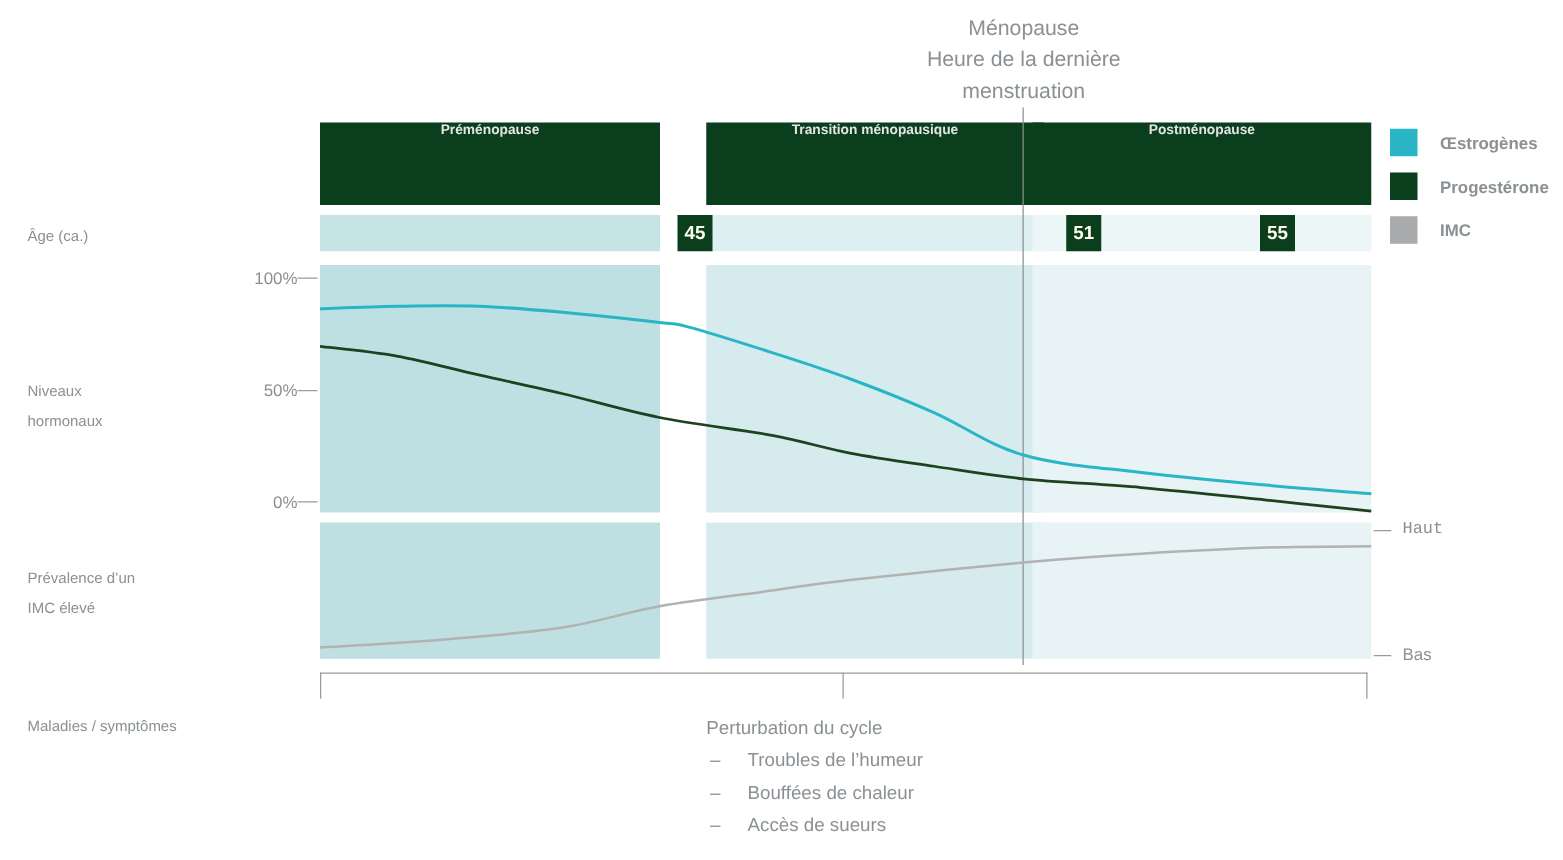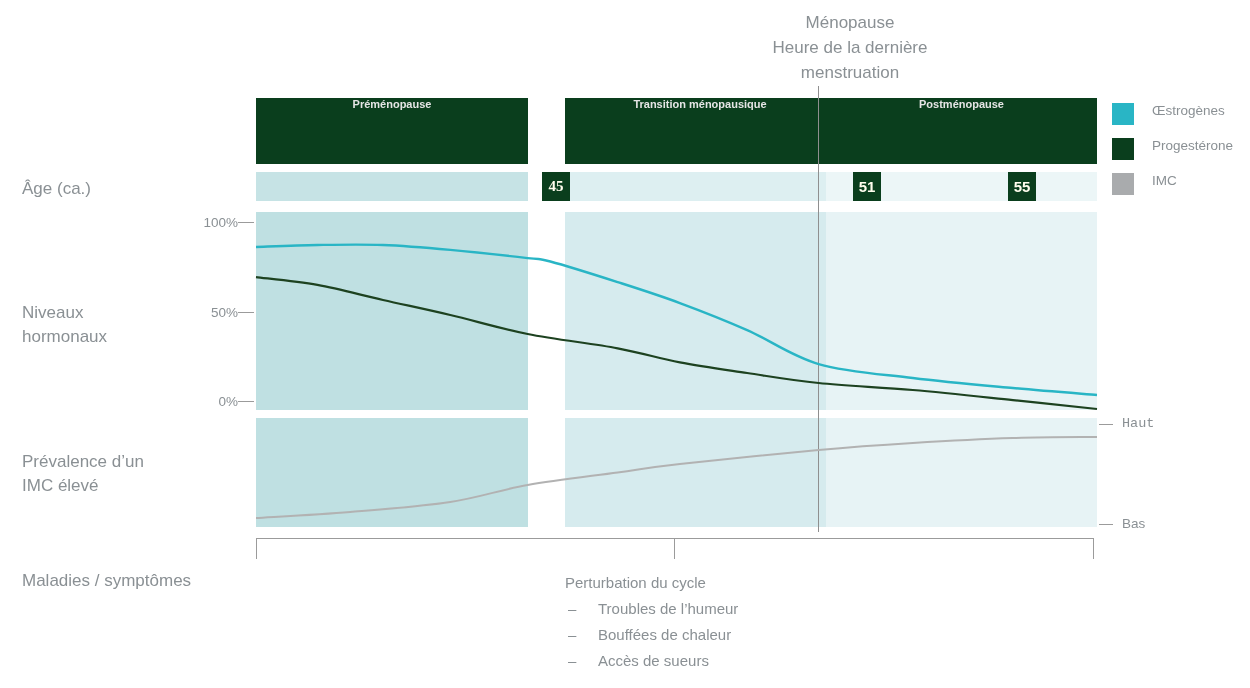--- a/index.html
+++ b/index.html
@@ -12,21 +12,21 @@
   
   .c1{left:256px;width:272px;}
   .c2{left:542px;width:270px;margin-left:23px;}
   .c3{left:826px;width:271px;}
   
   .row-header{top:98px;height:66px;}
   .row-age{top:172px;height:29px;}
   .row-horm{top:212px;height:198px;}
   .row-imc{top:418px;height:109px;}
 
-  .title{left:650px;top:10px;width:400px;text-align:center;font-size:17px;line-height:25px;color:var(--text-gray);}
+  .title{left:619px;top:10px;width:400px;text-align:center;font-size:17px;line-height:25px;color:var(--text-gray);}
   .phase{background:var(--dark-green);color:#e5e5e5;font-weight:bold;font-size:11px;
          display:flex;align-items:flex-start;justify-content:center;z-index:1;}
   .age-seg{z-index:1;}
   .age-seg.c1{background:var(--age-col1);}
   .age-seg.c2{background:var(--age-col2);}
   .age-seg.c3{background:var(--age-col3);}
   .panel{z-index:1;}
   .panel.c1{background:var(--panel-col1);}
   .panel.c2{background:var(--panel-col2);}
   .panel.c3{background:var(--panel-col3);}
@@ -36,28 +36,28 @@
 
   .age-box{width:28px;height:29px;top:172px;background:var(--dark-green);color:var(--marker-text);
            font-size:15px;font-weight:bold;display:flex;align-items:center;justify-content:center;z-index:4;}
 
   .ytick{left:238px;width:16px;height:1px;background:var(--tick-gray);z-index:2;}
   .ytick-label{left:156px;width:82px;text-align:right;font-size:13.5px;line-height:18px;color:var(--text-gray);}
   .rtick{left:1099px;width:14px;height:1px;background:var(--tick-gray);z-index:2;}
   .rtick-label{left:1122px;font-size:13.5px;line-height:16px;color:var(--text-gray);}
 
   .legend{left:1112px;top:103px;width:130px;display:flex;flex-direction:column;gap:13px;}
-  .legend-item{display:flex;height:22px;}
+  .legend-item{display:flex;align-items:center;height:22px;font-weight:bold;}
   .legend-swatch{width:22px;height:22px;flex:0 0 22px;}
   .legend-label{margin-left:18px;font-size:13.5px;color:var(--text-gray);white-space:nowrap;}
 
   .bracket-h{left:256px;top:538px;width:838px;height:1px;background:var(--tick-gray);}
   .bracket-t{top:538px;width:1px;height:21px;background:var(--tick-gray);}
 
-  .side-label{left:22px;font-size:17px;line-height:24px;color:var(--text-gray);}
+  .side-label{left:22px;font-size:12px;line-height:24px;color:var(--text-gray);}
 
   .symptoms{left:565px;top:570px;width:360px;font-size:15px;line-height:26px;color:var(--text-gray);}
   .symptom-item{display:flex;}
   .symptom-dash{width:30px;flex:0 0 30px;padding-left:3px;}
 </style>
 </head>
 <body>
 
 <div class="canvas">
 
@@ -76,21 +76,21 @@
     <span>Transition ménopausique</span>
   </div>
   <div class="abs phase row-header c3">
     <span>Postménopause</span>
   </div>
 
   <div class="abs age-seg row-age c1"></div>
   <div class="abs age-seg row-age c2"></div>
   <div class="abs age-seg row-age c3"></div>
 
-  <div class="abs age-box" style="left:542px;font-family:Liberation Serif, serif;">45</div>
+  <div class="abs age-box" style="left:542px;">45</div>
   <div class="abs age-box" style="left:805px;margin-left:48px;">51</div>
   <div class="abs age-box" style="left:1008px;">55</div>
 
   <div class="abs panel row-horm c1"></div>
   <div class="abs panel row-horm c2"></div>
   <div class="abs panel row-horm c3"></div>
 
   <div class="abs panel row-imc c1"></div>
   <div class="abs panel row-imc c2"></div>
   <div class="abs panel row-imc c3"></div>

